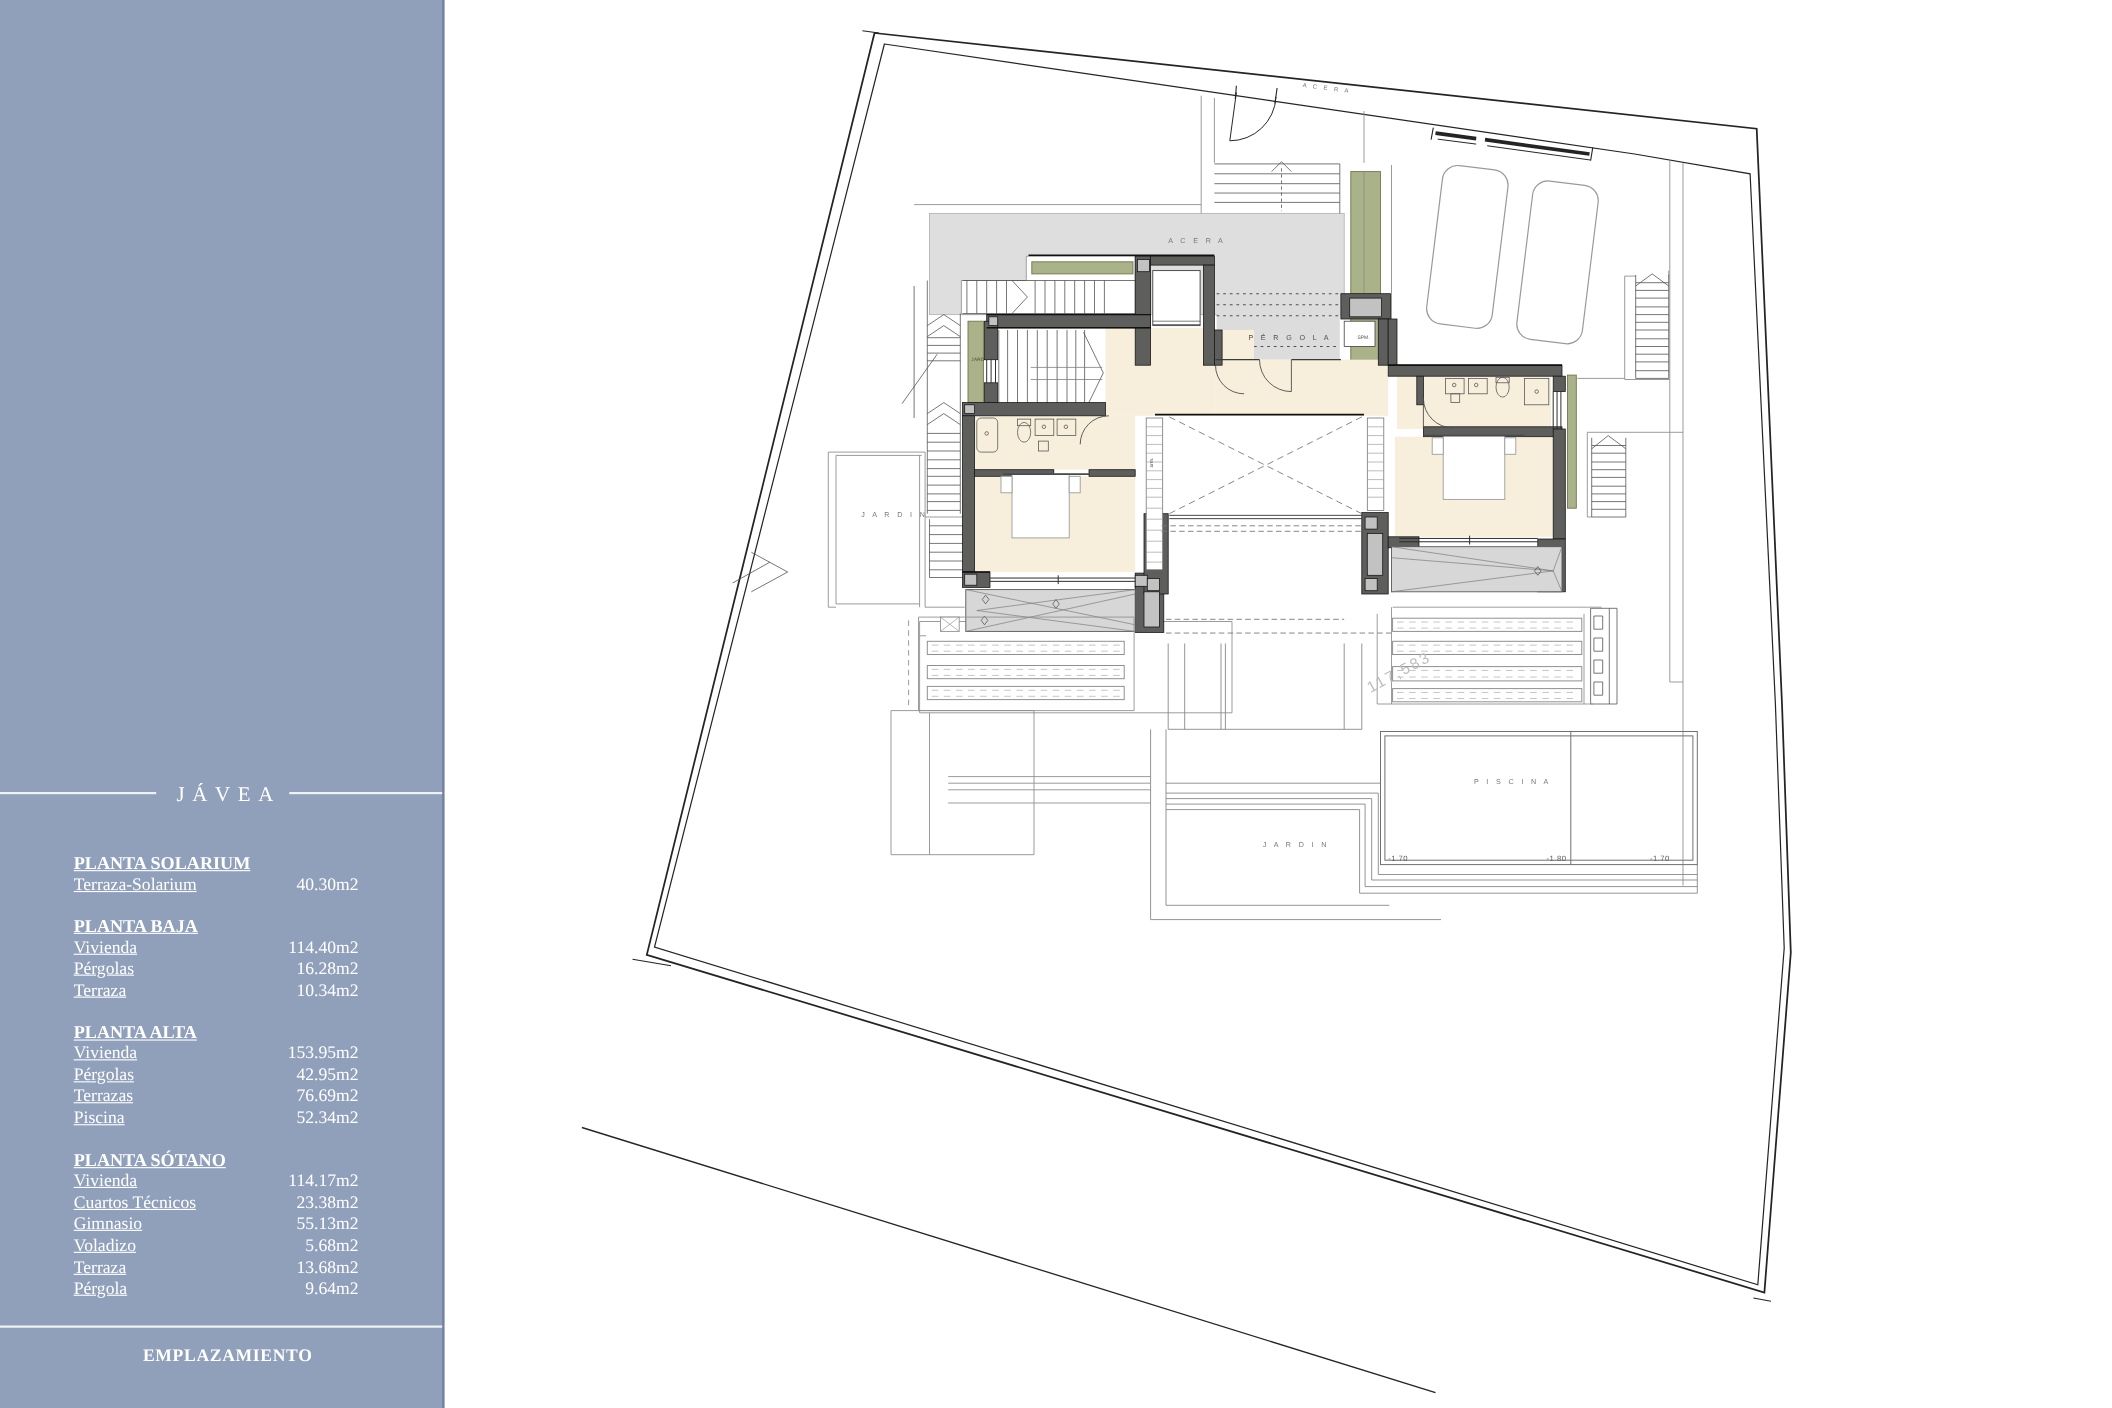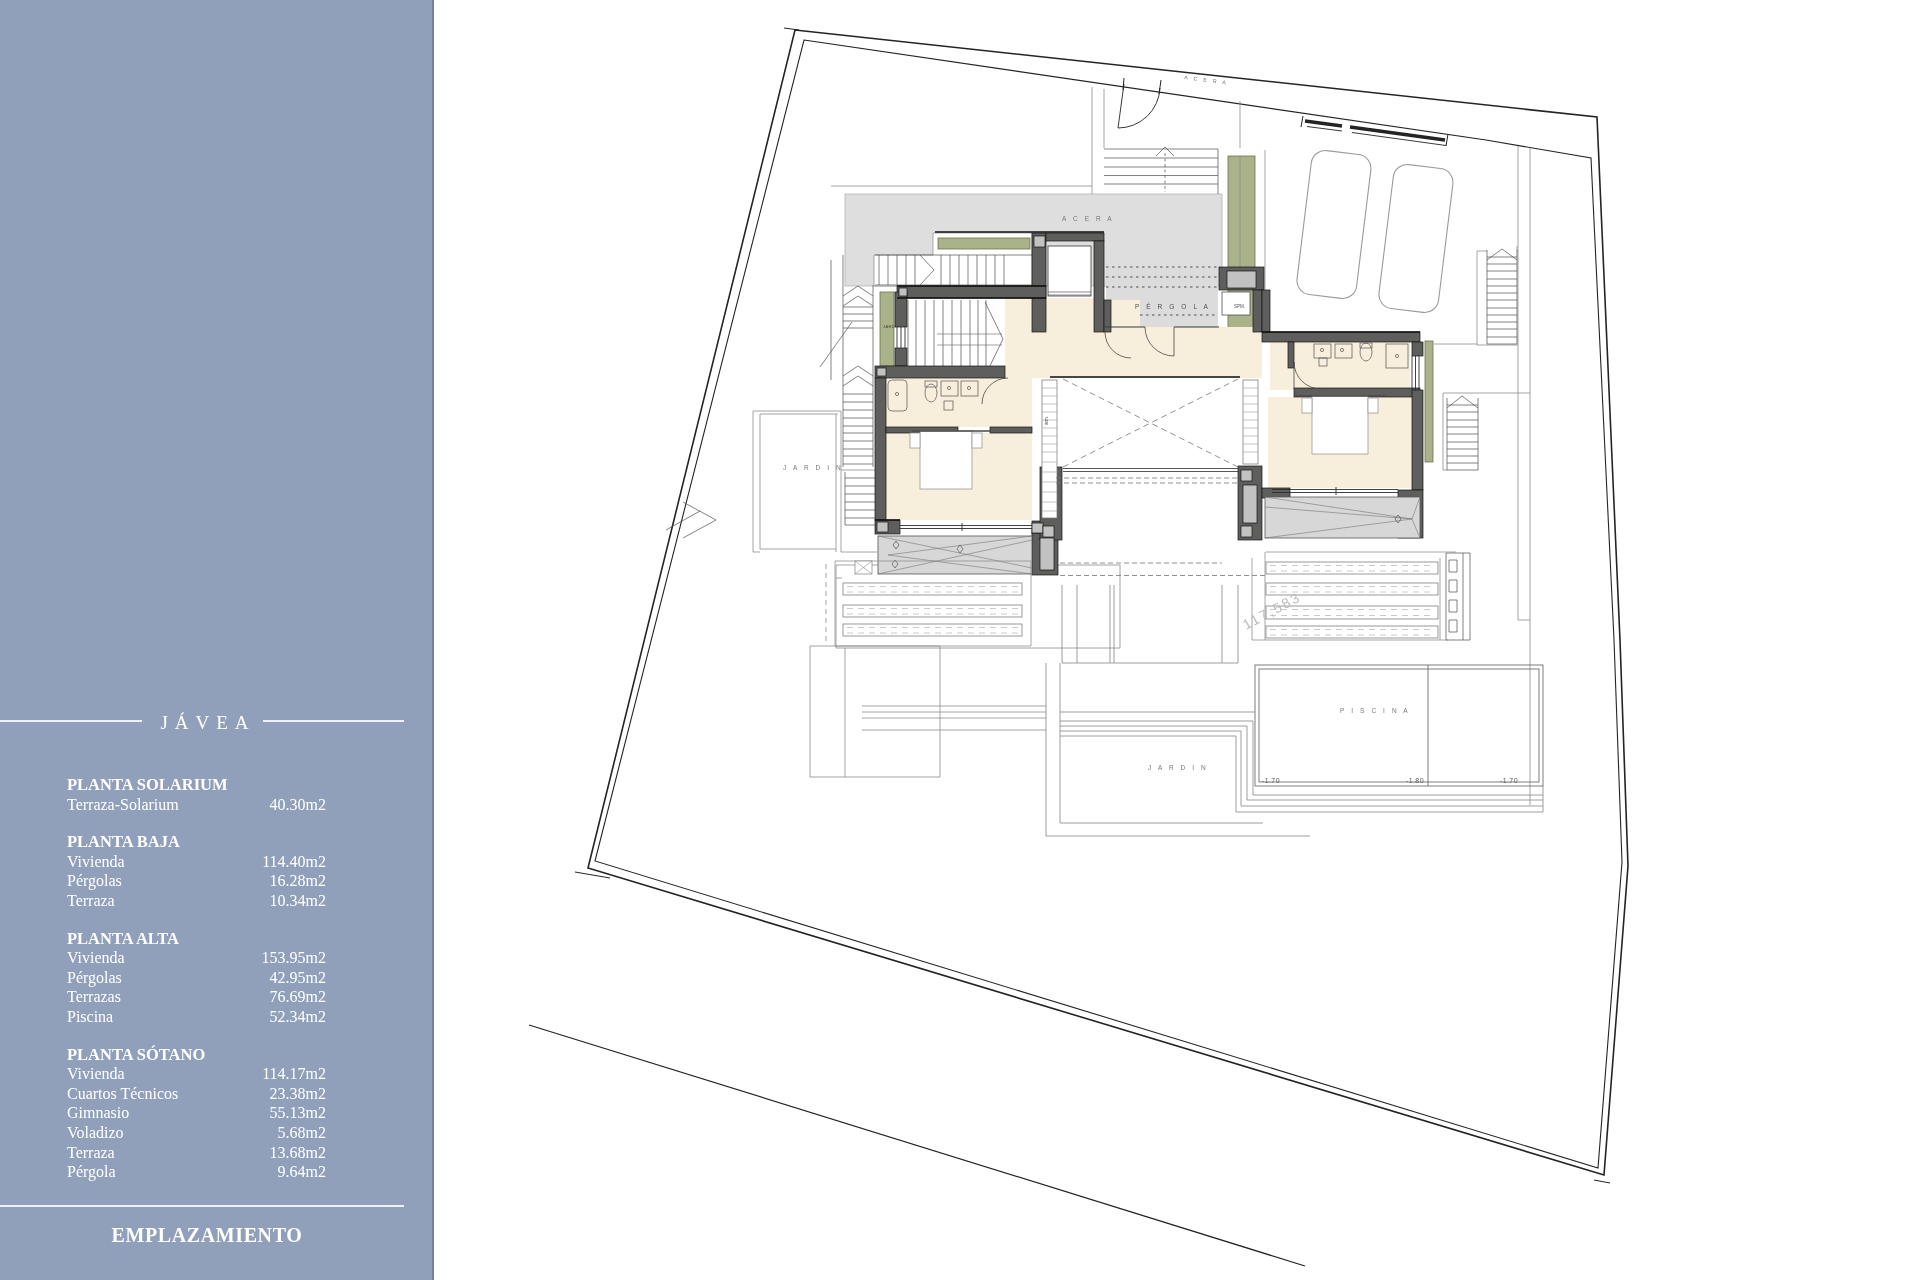--- a/index.html
+++ b/index.html
@@ -1,27 +1,27 @@
 <!DOCTYPE html>
 <html><head>
 <meta charset="utf-8">
 <style>
   html,body{margin:0;padding:0;width:1920px;height:1280px;overflow:hidden;background:#ffffff;}
   body{font-family:"Liberation Sans",sans-serif;position:relative;}
-  #sidebar{position:absolute;left:0;top:0;width:404px;height:1280px;background:#90a0bb;padding-left:30px;}
+  #sidebar{position:absolute;left:0;top:0;width:404px;height:1280px;background:#90a0bb;}
   #sidebar .edge{position:absolute;right:0;top:0;width:2px;height:1280px;background:#72819c;}
   .ttl{position:absolute;left:6px;top:712px;width:404px;height:20px;color:#fff;
        font-family:"Liberation Serif",serif;font-size:19px;letter-spacing:7px;text-align:center;}
   .tl1{position:absolute;left:0;top:720px;width:142px;height:2px;background:#eef2f8;}
   .tl2{position:absolute;left:263px;top:720px;width:141px;height:2px;background:#eef2f8;}
   .bl1{position:absolute;left:0;top:1205px;width:404px;height:2px;background:#eef2f8;}
   .empl{position:absolute;left:5px;top:1224px;width:404px;color:#fff;text-align:center;
-        font-family:"Liberation Serif",serif;font-weight:bold;font-size:20px;letter-spacing:0.6px;}
+        font-family:"Liberation Serif",serif;font-weight:bold;font-size:16px;letter-spacing:0.6px;}
   .tbl{position:absolute;left:67px;top:775px;width:259px;color:#fff;
-       font-family:"Liberation Serif",serif;font-size:16px;line-height:19.6px;}
+       font-family:"Liberation Serif",serif;font-size:16px;line-height:19.6px;text-decoration:underline;}
   .tbl .h{font-weight:bold;font-size:16.5px;}
   .tbl .row{position:relative;}
   .tbl .row b{font-weight:normal;position:absolute;right:0;}
   .gap1{height:18px;}
   svg{position:absolute;left:0;top:0;}
   svg text{font-family:"Liberation Sans",sans-serif;}
 </style>
 </head>
 <body>
 <div id="sidebar">

